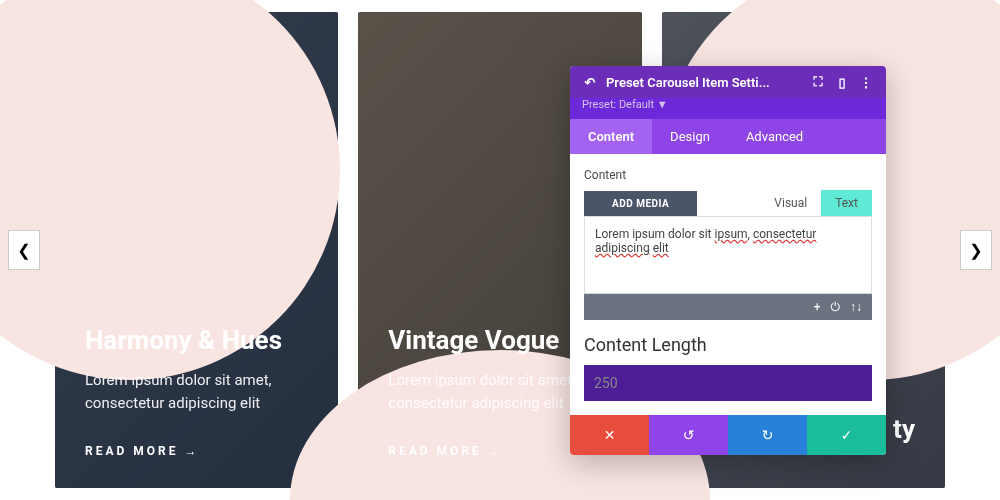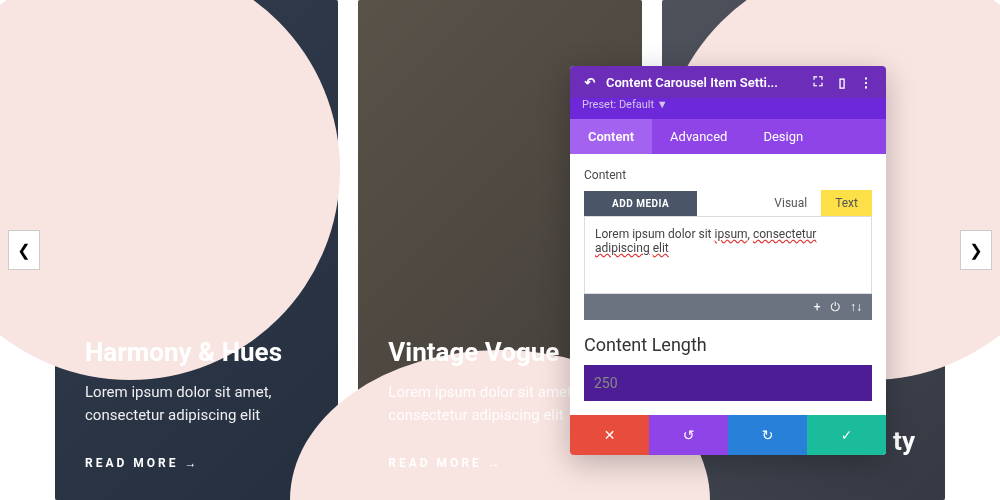--- a/index.html
+++ b/index.html
@@ -1,21 +1,21 @@
 <!DOCTYPE html>
 <html><head>
 <meta charset="utf-8">
 <style>
 *{box-sizing:border-box;margin:0;padding:0;font-family:-apple-system,BlinkMacSystemFont,"Segoe UI",Roboto,sans-serif}
 body{width:1000px;height:500px;overflow:hidden;position:relative;background:#fff}
 .blob{position:absolute;background:#f8e4e1;border-radius:50%}
 .blob1{width:420px;height:420px;left:-80px;top:-40px}
 .blob2{width:420px;height:420px;right:-80px;top:-40px}
 .blob3{width:420px;height:300px;left:290px;bottom:-150px}
-.carousel{position:absolute;inset:0;display:flex;gap:20px;padding:0 55px;align-items:stretch}
+.carousel{position:absolute;inset:0;display:flex;gap:20px;padding:12px 55px;align-items:stretch}
 .card{flex:1;position:relative;border-radius:2px;overflow:hidden;display:flex;flex-direction:column;justify-content:flex-end;padding:30px;color:#fff}
 .card-bg{position:absolute;inset:0;z-index:-1}
 .card1 .card-bg{background:linear-gradient(rgba(30,40,55,.55),rgba(30,40,55,.55)),linear-gradient(135deg,#4a5568,#2d3748)}
 .card2 .card-bg{background:linear-gradient(rgba(40,40,40,.5),rgba(40,40,40,.5)),linear-gradient(135deg,#8b7d6b,#5a5248)}
 .card3 .card-bg{background:linear-gradient(rgba(50,50,55,.5),rgba(50,50,55,.5)),linear-gradient(135deg,#6b7280,#374151)}
 .card h2{font-size:26px;font-weight:700;margin-bottom:14px}
 .card p{font-size:15px;line-height:1.5;opacity:.92;margin-bottom:30px}
 .readmore{font-size:12px;font-weight:700;letter-spacing:3px;text-transform:uppercase;display:flex;align-items:flex-end;gap:6px}
 .nav{position:absolute;top:50%;transform:translateY(-50%);width:32px;height:40px;background:#fff;border:1px solid #ccc;display:flex;align-items:center;justify-content:center;font-size:16px;cursor:pointer}
 .nav-prev{left:8px}
@@ -27,21 +27,21 @@
 .preset{background:#6d28d9;color:#d4c5e8;padding:0 12px 8px;font-size:11px}
 .tabs{background:#8e44e6;display:flex}
 .tab{padding:10px 18px;color:#fff;font-size:13px;cursor:pointer}
 .tab.active{background:#a362ef;font-weight:600}
 .body{padding:14px}
 .lbl{font-size:12px;color:#4a4a4a;margin-bottom:8px}
 .media-row{display:flex;align-items:center;margin-bottom:0}
 .addmedia{background:#4a5568;color:#fff;font-size:10px;font-weight:700;padding:7px 28px;border:none;letter-spacing:.5px;cursor:pointer}
 .subtabs{margin-left:auto;display:flex;font-size:12px}
 .subtab{padding:6px 14px;color:#555;cursor:pointer}
-.subtab.active{background:#fde047}
+.subtab.active{background:#5eead4}
 .editor{border:1px solid #ddd;min-height:78px;padding:10px;font-size:12px;color:#444;margin-top:0}
 .editor .u1{text-decoration:underline wavy #d33}
 .toolbar{background:#6b7280;height:26px;display:flex;justify-content:flex-end;align-items:center;gap:10px;padding:0 10px;color:#fff;font-size:12px}
 .toolbar span{cursor:pointer}
 .section-title{font-size:18px;font-weight:400;color:#333;margin:14px 0 10px}
 .numfield{width:100%;background:#4c1d95;border:none;padding:10px;font-size:14px;color:#888}
 .footer{display:flex}
 .footer button{flex:1;border:none;height:40px;color:#fff;font-size:14px;cursor:pointer}
 .btn-cancel{background:#e74c3c}
 .btn-undo{background:#8e44e6}
@@ -80,30 +80,30 @@
     <h2>ty</h2>
   </div>
 </div>
 
 <div class="nav nav-prev">❮</div>
 <div class="nav nav-next">❯</div>
 
 <div class="panel">
   <div class="panel-top">
     <span class="ico">↶</span>
-    <span class="title">Content Carousel Item Setti...</span>
+    <span class="title">Preset Carousel Item Setti...</span>
     <span class="ico">⛶</span>
     <span class="ico">▯</span>
     <span class="ico">⋮</span>
   </div>
   <div class="preset"><span>Preset: Default</span> ▼</div>
   <div class="tabs">
     <div class="tab active">Content</div>
+    <div class="tab">Design</div>
     <div class="tab">Advanced</div>
-    <div class="tab">Design</div>
   </div>
   <div class="body">
     <div class="lbl">Content</div>
     <div class="media-row">
       <button class="addmedia">ADD MEDIA</button>
       <div class="subtabs">
         <div class="subtab">Visual</div>
         <div class="subtab active">Text</div>
       </div>
     </div>

